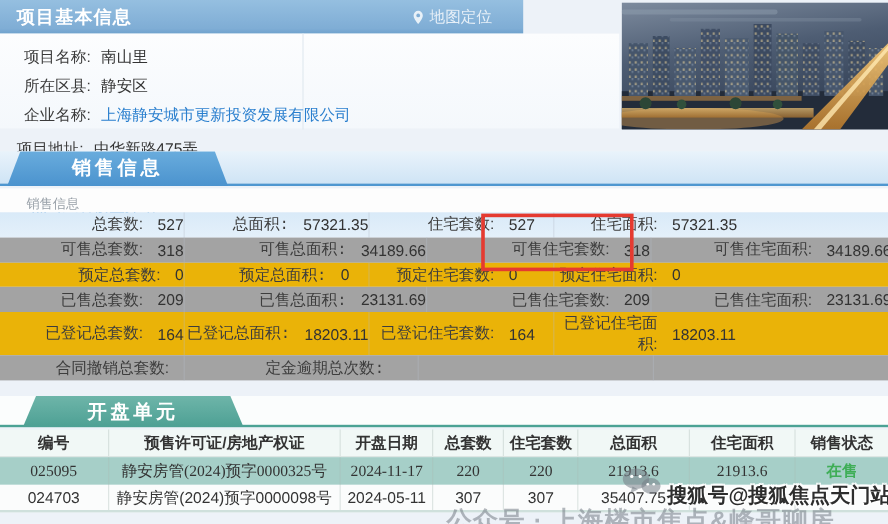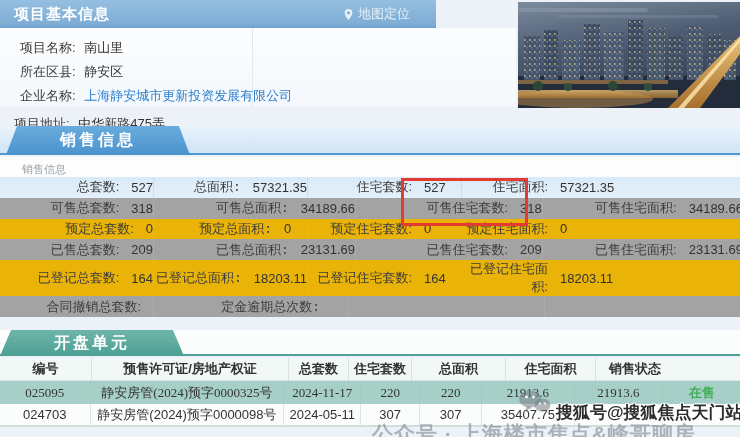--- a/index.html
+++ b/index.html
@@ -66,21 +66,21 @@
   .g4 .s-label { width:86px; }
   .s-value { margin-left:12px; color:#333; }
   .red-box { position:absolute; left:401px; top:178px; width:127px; height:48px;
              border:3px solid #e53a30; z-index:6; pointer-events:none; }
 
   .strip-teal {
     position:absolute; left:0; top:330px; width:740px; height:26px;
     background:#fbfdfd; border-bottom:2px solid #4ba295;
   }
   .tab-teal {
-    position:absolute; left:0; top:0; width:184px; height:26px;
+    position:absolute; left:19px; top:0; width:184px; height:26px;
     background:linear-gradient(180deg,#6eb5a9,#4da094);
     clip-path:polygon(6% 0,94% 0,100% 100%,0 100%);
     color:#fff; font-weight:bold; font-size:16px; letter-spacing:3px;
     display:flex; align-items:center; justify-content:center;
   }
 
   
   .open-table { position:absolute; left:0; top:358px; width:740px; font-size:13px; }
   .o-row { display:flex; height:23px; align-items:center; }
   .o-head { background:#f1f8f6; font-weight:bold; color:#333; border-bottom:1px solid #dde6e3; }
@@ -328,20 +328,21 @@
 <div class="strip-teal">
   <div class="tab-teal">
     <span>开盘单元</span>
   </div>
 </div>
 
 <div class="open-table">
   <div class="o-row o-head">
     <div class="o-cell c0">编号</div>
     <div class="o-cell c1">预售许可证/房地产权证</div>
+    <div class="o-cell c2">开盘日期</div>
     <div class="o-cell c3">总套数</div>
     <div class="o-cell c4">住宅套数</div>
     <div class="o-cell c5">总面积</div>
     <div class="o-cell c6">住宅面积</div>
     <div class="o-cell c7">销售状态</div>
   </div>
   <div class="o-row o-r1">
     <div class="o-cell c0">025095</div>
     <div class="o-cell c1">静安房管(2024)预字0000325号</div>
     <div class="o-cell c2">2024-11-17</div>

